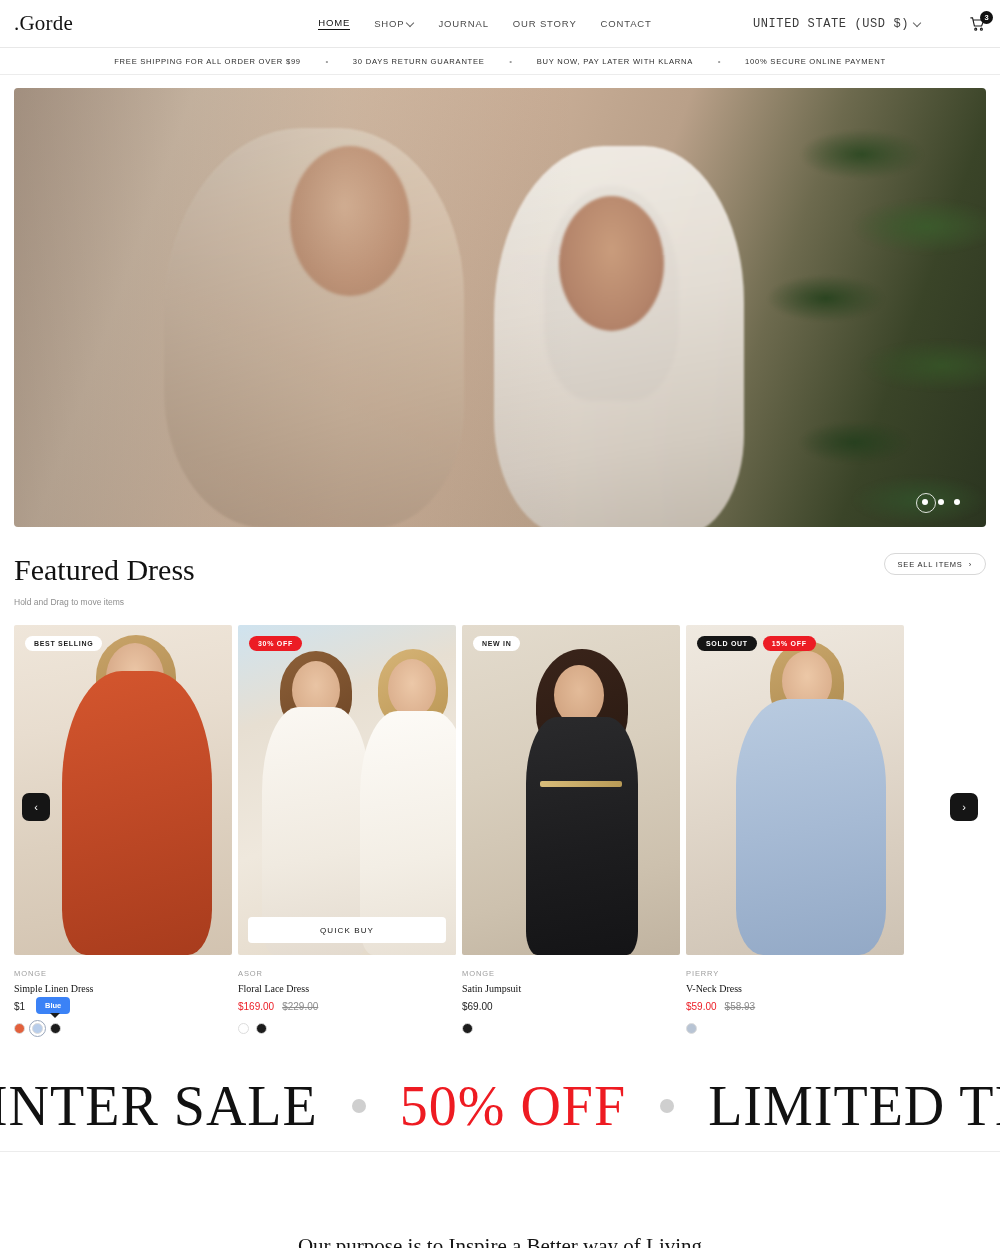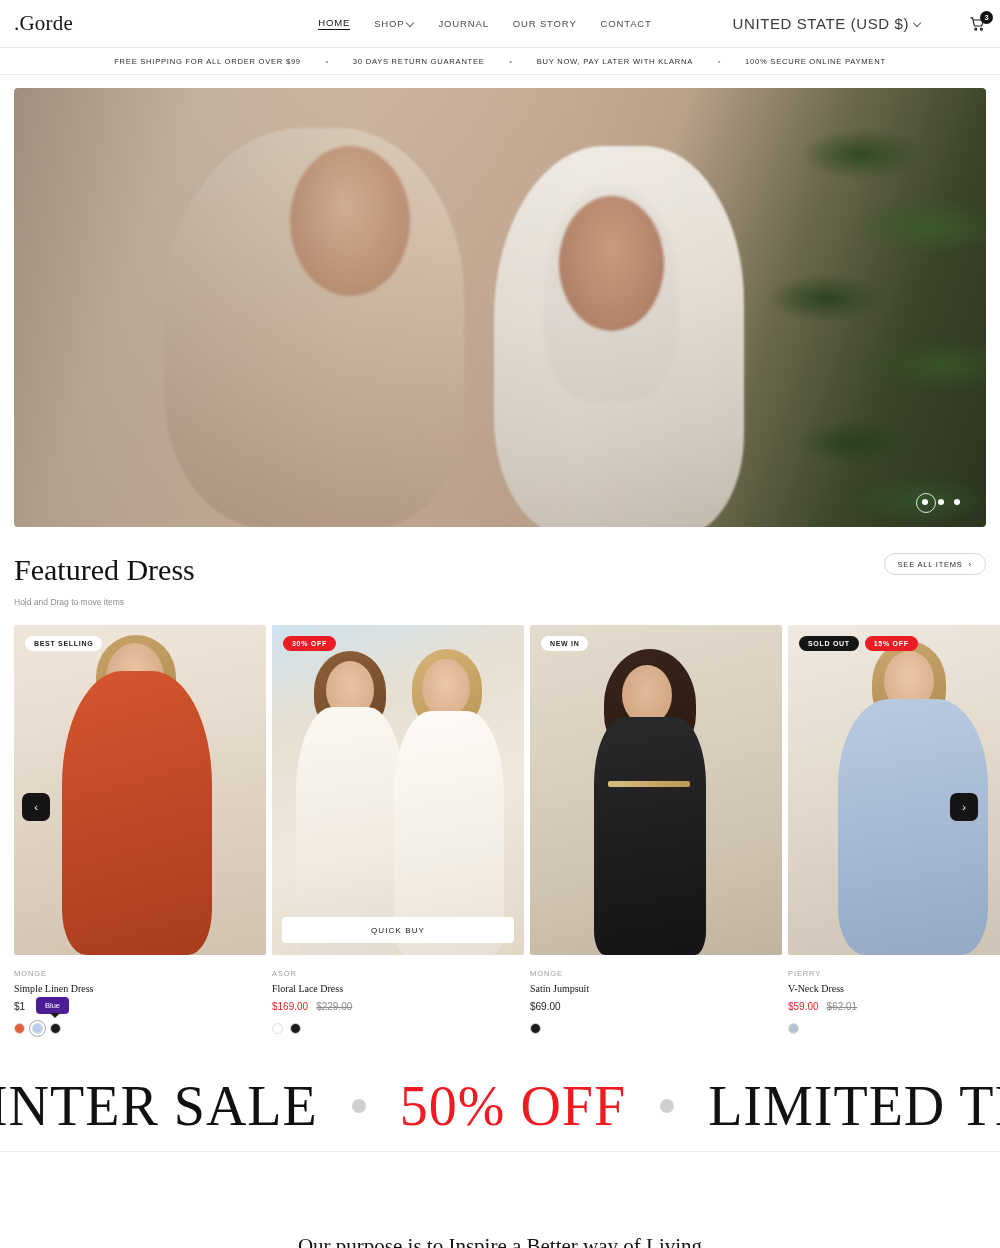--- a/index.html
+++ b/index.html
@@ -37,21 +37,21 @@
   }
   .navitem.active { color: #111; border-bottom: 1px solid #111; padding-bottom: 1px; }
   .chev { display: inline-block; width: 7px; height: 7px; position: relative; }
   .chev::after {
     content: ""; position: absolute; left: 0; top: 0;
     width: 5px; height: 5px;
     border-right: 1px solid #666; border-bottom: 1px solid #666;
     transform: rotate(45deg);
   }
   .headright { display: flex; align-items: center; gap: 16px; width: 230px; justify-content: flex-end; flex: none; }
-  .currency { font-size: 15px; letter-spacing: .6px; color: #3a3a3a; display: flex; align-items: center; gap: 5px; cursor: pointer; white-space: nowrap; }
+  .currency { font-size: 12px; letter-spacing: .6px; color: #3a3a3a; display: flex; align-items: center; gap: 5px; cursor: pointer; white-space: nowrap; font-family: Liberation Mono, monospace; }
   .ico { width: 17px; height: 17px; display: block; cursor: pointer; }
   .ico svg { width: 100%; height: 100%; display: block; }
   .cartwrap { position: relative; display: flex; align-items: center; }
   .cartbadge {
     position: absolute; top: -4px; right: -7px;
     min-width: 13px; height: 13px; border-radius: 50%;
     background: #111; color: #fff; font-size: 7.5px;
     display: flex; align-items: center; justify-content: center;
     font-weight: bold; padding: 0 2px;
   }
@@ -140,21 +140,21 @@
   .seeall {
     border: 1px solid #d8d8d8; background: #fff; border-radius: 16px;
     height: 22px; padding: 0 13px; font-size: 7.5px; letter-spacing: .8px;
     color: #2a2a2a; display: inline-flex; align-items: center; gap: 6px;
     cursor: pointer; font-family: "Liberation Sans", sans-serif;
   }
 
   
   .carousel { position: relative; margin: 18px 0 0 0; }
   .prow { display: flex; gap: 6px; padding: 0 14px; }
-  .card { width: 252px; flex: none; position: relative; }
+  .card { width: 218px; flex: none; position: relative; }
   .pimg { width: 100%; height: 330px; position: relative; overflow: hidden; border-radius: 2px; }
   .badges { position: absolute; top: 11px; left: 11px; display: flex; gap: 6px; z-index: 4; }
   .badge { font-size: 7px; letter-spacing: .7px; padding: 4px 9px; border-radius: 11px; white-space: nowrap; font-weight: bold; }
   .badge.light { background: #fff; color: #1c1c1c; }
   .badge.red { background: #ec1c24; color: #fff; }
   .badge.dark { background: #151515; color: #fff; }
   .quickbuy {
     position: absolute; left: 10px; right: 10px; bottom: 12px; z-index: 4;
     background: #fff; border: none; border-radius: 4px; height: 26px;
     font-size: 8px; letter-spacing: 1.1px; color: #131313; cursor: pointer;
@@ -174,21 +174,21 @@
   .pname { font-family: "Liberation Serif", serif; font-size: 10px; color: #131313; margin-top: 5px; }
   .prices { margin-top: 7px; display: flex; align-items: center; gap: 8px; font-size: 10px; }
   .price { color: #1c1c1c; }
   .price.sale { color: #ec1c24; }
   .price.old { color: #8c8c8c; text-decoration: line-through; }
   .swatches { margin-top: 11px; display: flex; align-items: center; gap: 7px; position: relative; }
   .sw { width: 11px; height: 11px; border-radius: 50%; cursor: pointer; border: 1px solid #ddd; }
   .sw.sel { outline: 1px solid #9aa7bb; outline-offset: 2px; }
   .tooltip {
     position: absolute; left: 22px; top: -26px; z-index: 10;
-    background: #4c1d95; color: #fff; font-size: 7.5px; font-weight: normal;
+    background: #3b82f6; color: #fff; font-size: 7.5px; font-weight: bold;
     padding: 4px 9px; border-radius: 4px; white-space: nowrap;
   }
   .tooltip::after {
     content: ""; position: absolute; left: 14px; bottom: -4px;
     border-left: 5px solid transparent; border-right: 5px solid transparent;
     border-top: 5px solid #1b1b1b;
   }
 
   
   .ph { position: absolute; inset: 0; }
@@ -420,21 +420,21 @@
           <div class="badges">
             <span class="badge dark">SOLD OUT</span>
             <span class="badge red">15% OFF</span>
           </div>
         </div>
         <div class="pinfo">
           <div class="brand">PIERRY</div>
           <div class="pname">V-Neck Dress</div>
           <div class="prices">
             <span class="price sale">$59.00</span>
-            <span class="price old">$62.01</span>
+            <span class="price old">$58.93</span>
           </div>
           <div class="swatches">
             <span class="sw" style="background:#b8c4d4"></span>
           </div>
         </div>
       </div>
 
     </div>
   </div>
 

